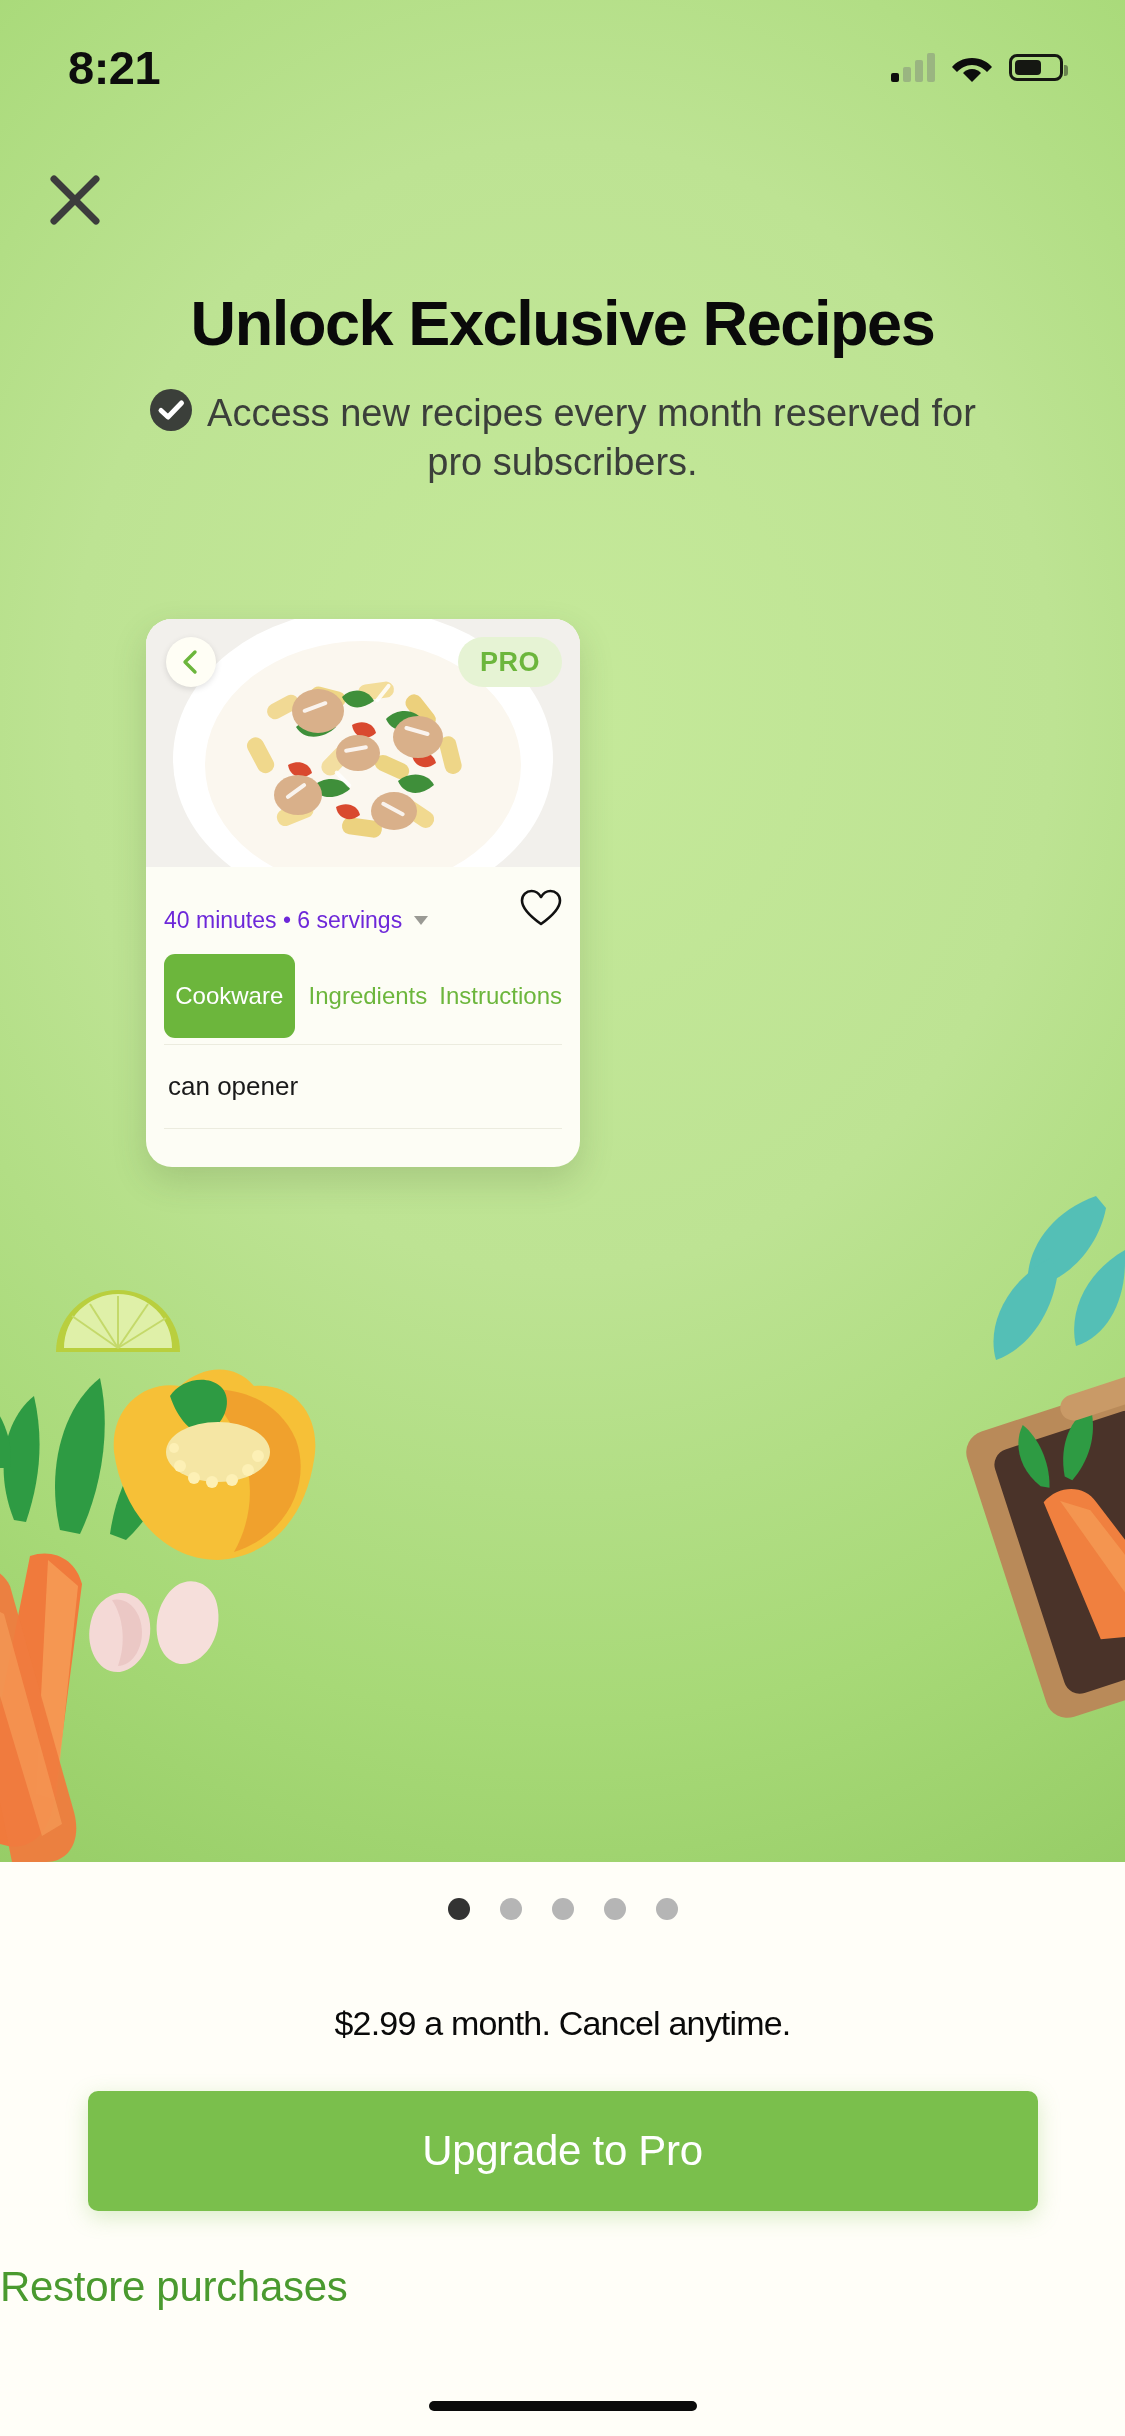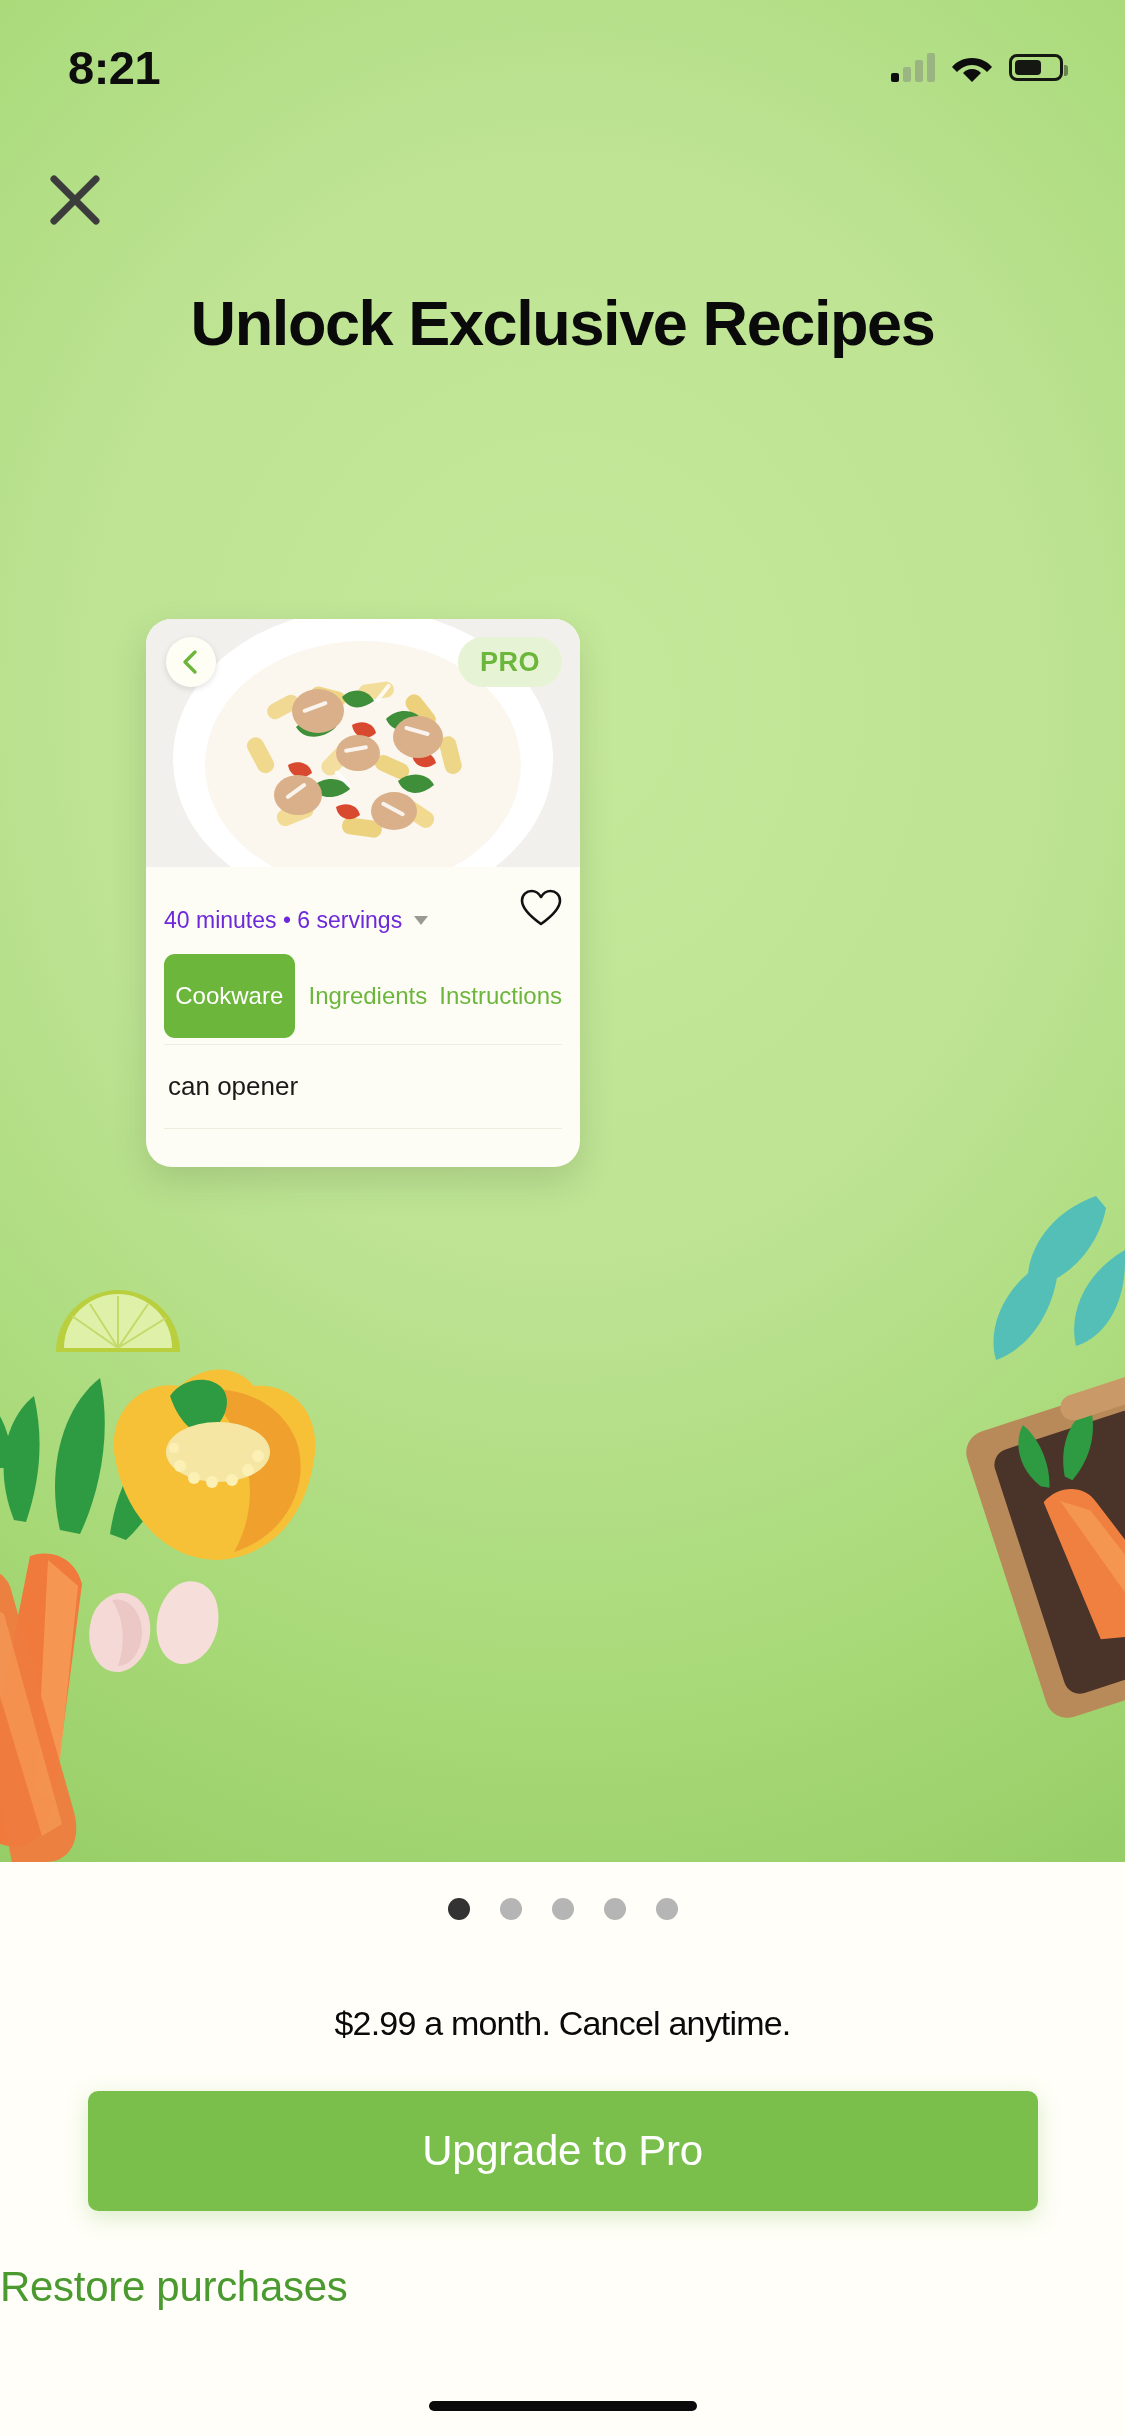--- a/index.html
+++ b/index.html
@@ -220,20 +220,26 @@
 
     <div class="close-btn">
       <svg width="52" height="52" viewBox="0 0 52 52">
         <line x1="5" y1="5" x2="47" y2="47" stroke="#3c3c3c" stroke-width="7" stroke-linecap="round"></line>
         <line x1="47" y1="5" x2="5" y2="47" stroke="#3c3c3c" stroke-width="7" stroke-linecap="round"></line>
       </svg>
     </div>
 
     <div class="headline">
       <h1>Unlock Exclusive Recipes</h1>
+      <div class="subwrap">
+        <svg class="check-ico" width="44" height="44" viewBox="0 0 44 44">
+          <circle cx="22" cy="22" r="21" fill="#3b3f3a"></circle>
+          <path d="M12 22.5 L19 29 L32.5 15" stroke="#fff" stroke-width="5" fill="none" stroke-linecap="round" stroke-linejoin="round"></path>
+        </svg><span>Access new recipes every month reserved for pro subscribers.</span>
+      </div>
     </div>
 
     <div class="card">
       <div class="card-photo">
         <svg class="photo-canvas" viewBox="0 0 434 248" preserveAspectRatio="xMidYMid slice">
           <rect width="434" height="248" fill="#f2f0ec"></rect>
           <ellipse cx="217" cy="140" rx="190" ry="150" fill="#ffffff"></ellipse>
           <ellipse cx="217" cy="146" rx="158" ry="124" fill="#fbf7ef"></ellipse>
           <g>
             <rect x="120" y="80" width="34" height="16" rx="8" fill="#f1d994" transform="rotate(-28 137 88)"></rect>

